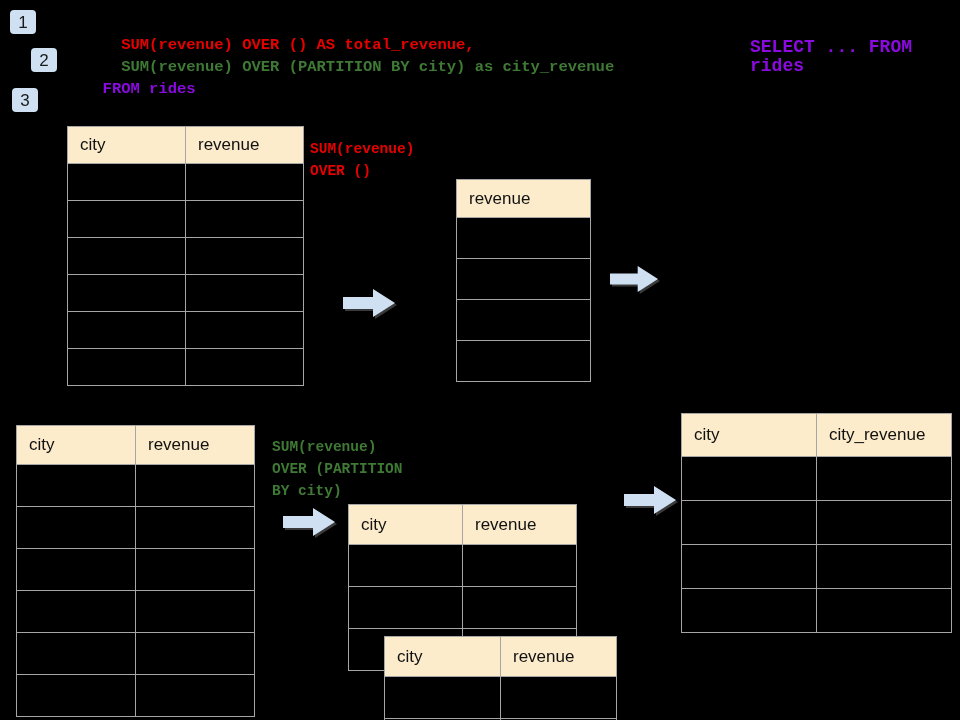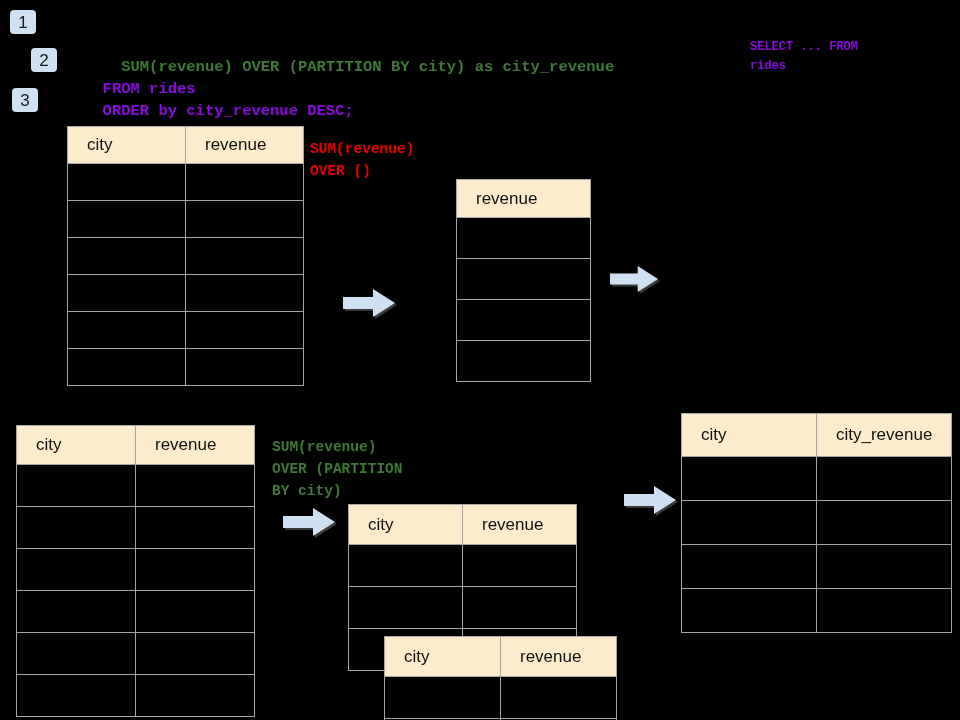--- a/index.html
+++ b/index.html
@@ -50,42 +50,42 @@
   .annot {
     position: absolute;
     font-family: "Liberation Mono", "DejaVu Sans Mono", monospace;
     font-size: 14.5px;
     font-weight: bold;
     line-height: 22px;
     white-space: pre;
   }
   .annot-red   { color: #e80000; }
   .annot-green { color: #3f7a35; }
-  .annot-purple{ color: #8a0ae0; font-size: 12px; line-height: 19px; }
+  .annot-purple{ color: #8a0ae0; font-size: 18px; line-height: 19px; }
 
   
   .tbl {
     position: absolute;
     border-collapse: collapse;
     table-layout: fixed;
     background: #000000;
   }
   .tbl th, .tbl td {
     border: 1px solid #a6a6a6;
     padding: 0;
     margin: 0;
   }
   .tbl th {
     background: #fceccb;
     color: #111111;
     font-family: "Liberation Sans", sans-serif;
     font-weight: normal;
     font-size: 17px;
     text-align: left;
-    padding-left: 19px;
+    padding-left: 12px;
   }
   .tbl td {
     background: #000000;
   }
 
   
   .arrow {
     position: absolute;
     filter: drop-shadow(2px 2px 0px #3a3a3a);
   }
@@ -98,23 +98,23 @@
   <div class="badge" style="left:10px; top:10px;">
     <span>1</span>
   </div>
   <div class="badge" style="left:31px; top:48px;">
     <span>2</span>
   </div>
   <div class="badge" style="left:12px; top:88px;">
     <span>3</span>
   </div>
 
+  <div class="code code-red" style="left:84px; top:35px;">    SUM(revenue) OVER () AS total_revenue,</div>
   <div class="code code-green" style="left:84px; top:57px;">    SUM(revenue) OVER (PARTITION BY city) as city_revenue</div>
   <div class="code code-purple" style="left:84px; top:79px;text-align:right;">  FROM rides</div>
-  <div class="code code-purple" style="left:84px; top:101px;">  ORDER by city_revenue DESC;</div>
 
   <div class="annot annot-purple" style="left:750px; top:38px;">SELECT ... FROM
 rides</div>
 
   <div class="annot annot-red" style="left:310px; top:138px;">SUM(revenue)
 OVER ()</div>
 
   <div class="annot annot-green" style="left:272px; top:436px;">SUM(revenue)
 OVER (PARTITION
 BY city)</div>

